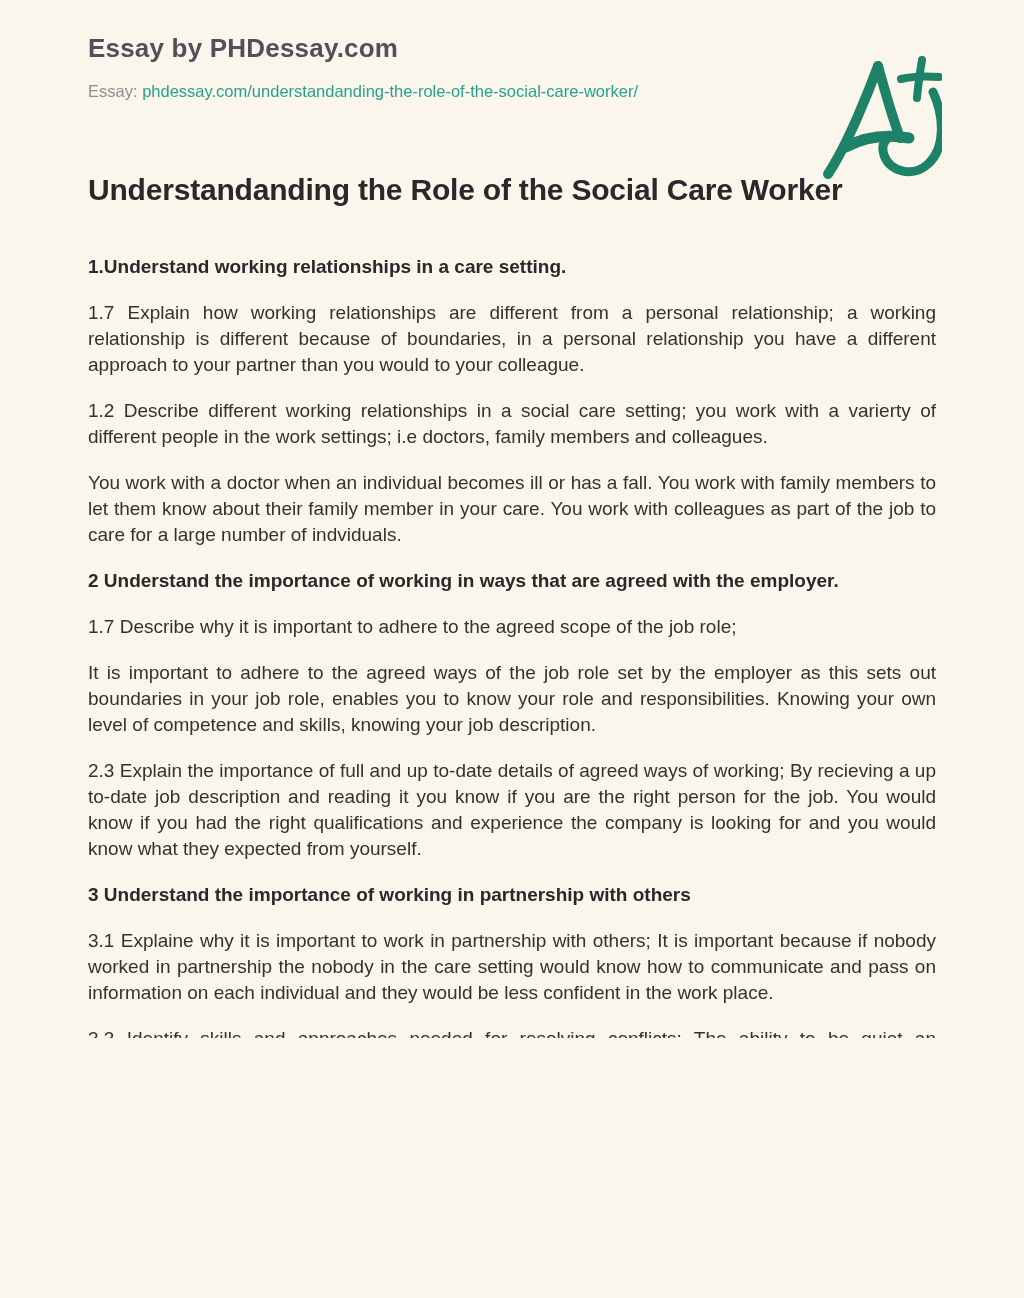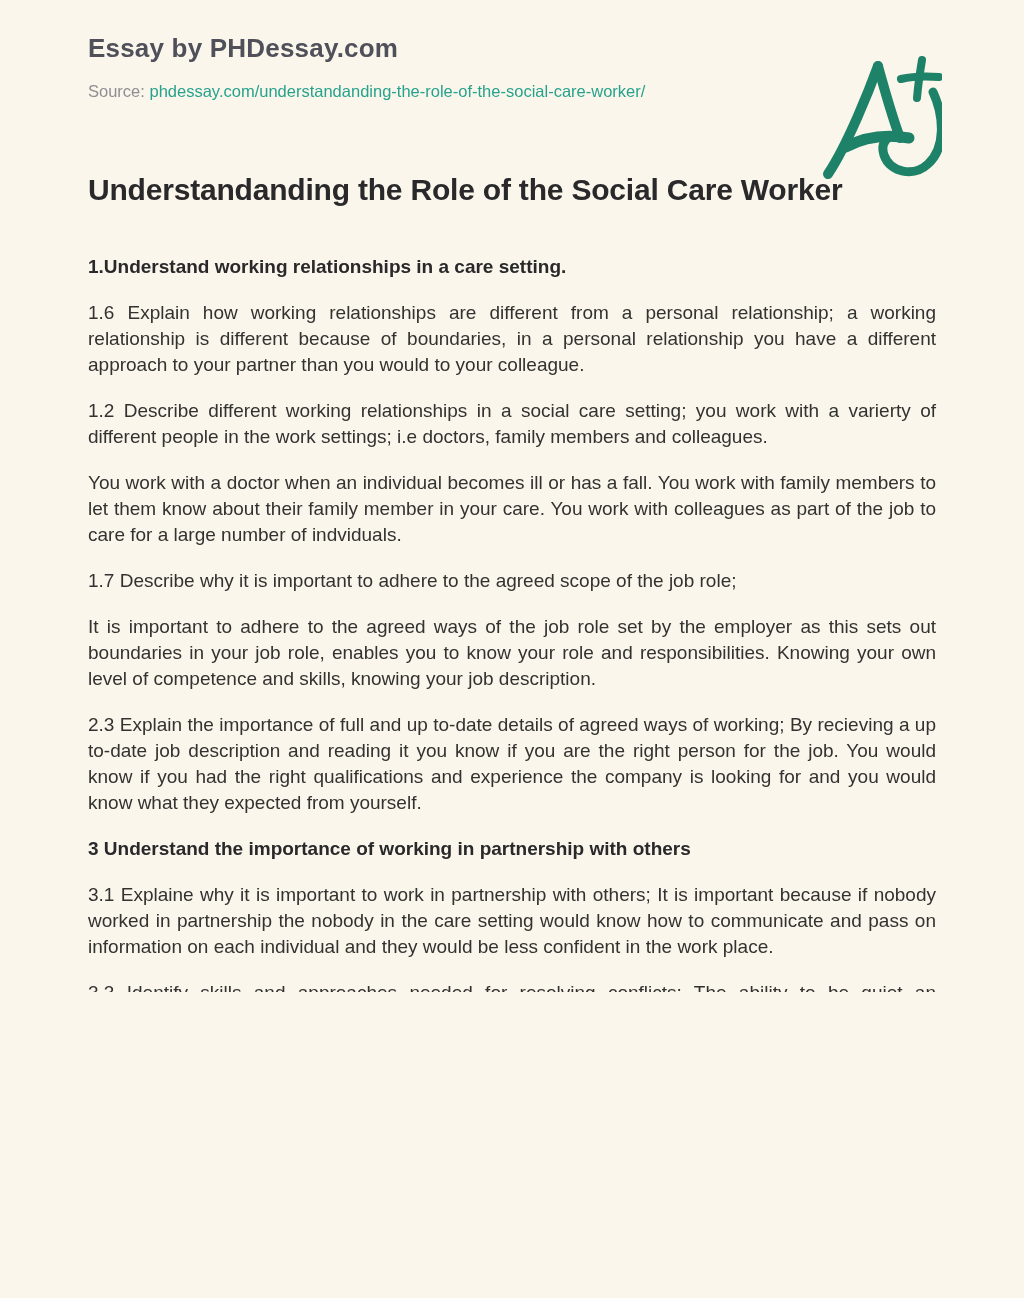--- a/index.html
+++ b/index.html
@@ -74,21 +74,21 @@
   }
 </style>
 </head>
 <body>
 
 <div class="page">
 
   <header>
     <div class="site-title">Essay by PHDessay.com</div>
     <div class="source-line">
-      <span class="source-label">Source:</span>
+      <span class="source-label">Essay:</span>
       <a class="source-url">phdessay.com/understandanding-the-role-of-the-social-care-worker/</a>
     </div>
     <div class="logo">
       <svg viewBox="0 0 124 138" fill="none" xmlns="http://www.w3.org/2000/svg">
 
         <path d="M60 18 C52 40 30 96 10 126" stroke="var(--logo-green,#1E8268)" stroke-width="10" stroke-linecap="round"></path>
 
         <path d="M60 18 C66 40 74 68 82 90" stroke="var(--logo-green,#1E8268)" stroke-width="10" stroke-linecap="round"></path>
 
         <path d="M28 99 C48 88 68 86 91 90" stroke="var(--logo-green,#1E8268)" stroke-width="11" stroke-linecap="round"></path>
@@ -99,23 +99,24 @@
 
         <path d="M115 44 C126 68 128 100 110 116 C96 129 72 125 66 107 C62 95 70 86 79 88" stroke="var(--logo-green,#1E8268)" stroke-width="9" stroke-linecap="round"></path>
       </svg>
     </div>
   </header>
 
   <h1 class="doc-title">Understandanding the Role of the Social Care Worker</h1>
 
   <main class="doc-body" id="sections">
       <h2>1.Understand working relationships in a care setting.</h2>
-      <p>1.6 Explain how working relationships are different from a personal relationship; a working relationship is different because of boundaries, in a personal relationship you have a different approach to your partner than you would to your colleague.</p>
+      <p>1.7 Explain how working relationships are different from a personal relationship; a working relationship is different because of boundaries, in a personal relationship you have a different approach to your partner than you would to your colleague.</p>
       <p>1.2 Describe different working relationships in a social care setting; you work with a varierty of different people in the work settings; i.e doctors, family members and colleagues.</p>
       <p>You work with a doctor when an individual becomes ill or has a fall. You work with family members to let them know about their family member in your care. You work with colleagues as part of the job to care for a large number of indviduals.</p>
+      <h2>2 Understand the importance of working in ways that are agreed with the employer.</h2>
       <p>1.7 Describe why it is important to adhere to the agreed scope of the job role;</p>
       <p>It is important to adhere to the agreed ways of the job role set by the employer as this sets out boundaries in your job role, enables you to know your role and responsibilities. Knowing your own level of competence and skills, knowing your job description.</p>
       <p>2.3 Explain the importance of full and up to-date details of agreed ways of working; By recieving a up to-date job description and reading it you know if you are the right person for the job. You would know if you had the right qualifications and experience the company is looking for and you would know what they expected from yourself.</p>
       <h2>3 Understand the importance of working in partnership with others</h2>
       <p>3.1 Explaine why it is important to work in partnership with others; It is important because if nobody worked in partnership the nobody in the care setting would know how to communicate and pass on information on each individual and they would be less confident in the work place.</p>
       <p class="clipped">3.3 Identify skills and approaches needed for resolving conflicts; The ability to be quiet an</p>
     </main>
 
 </div>
 

